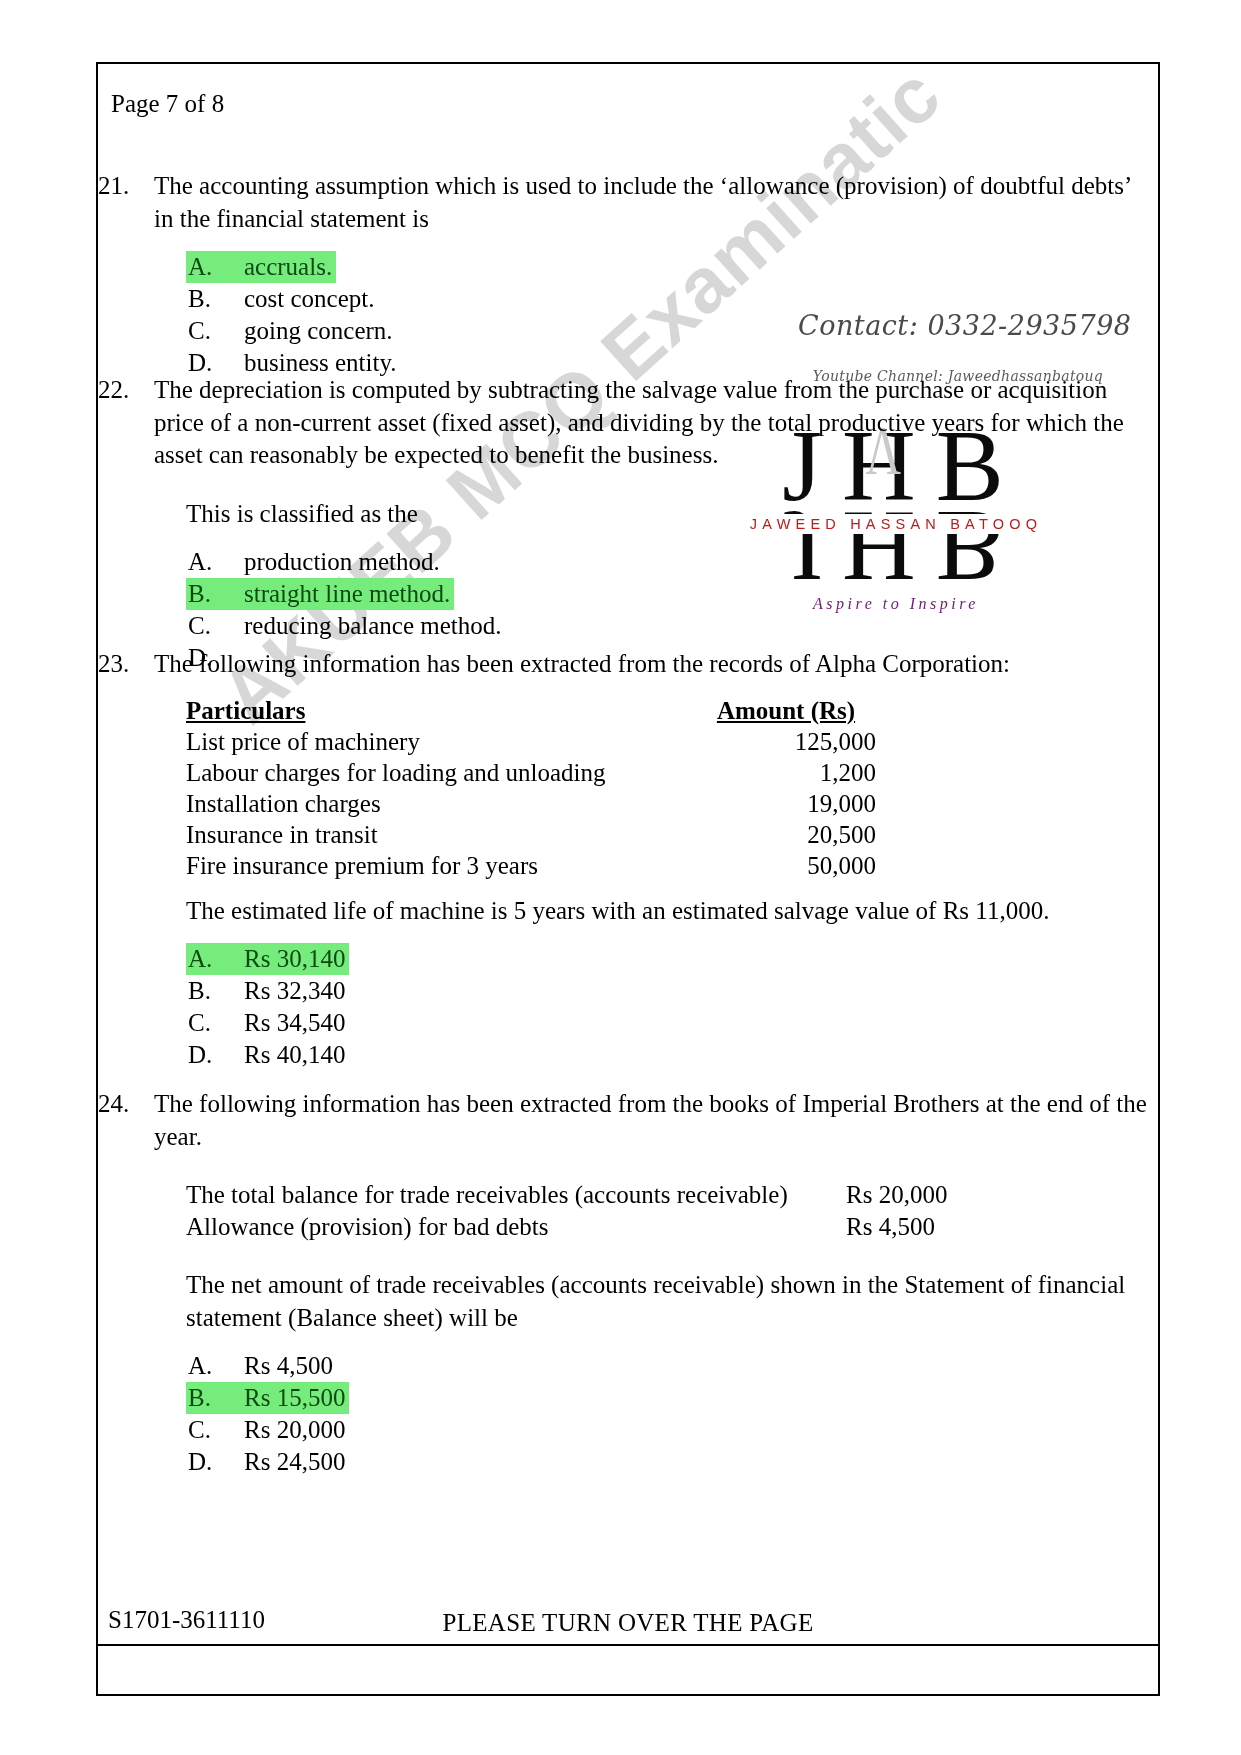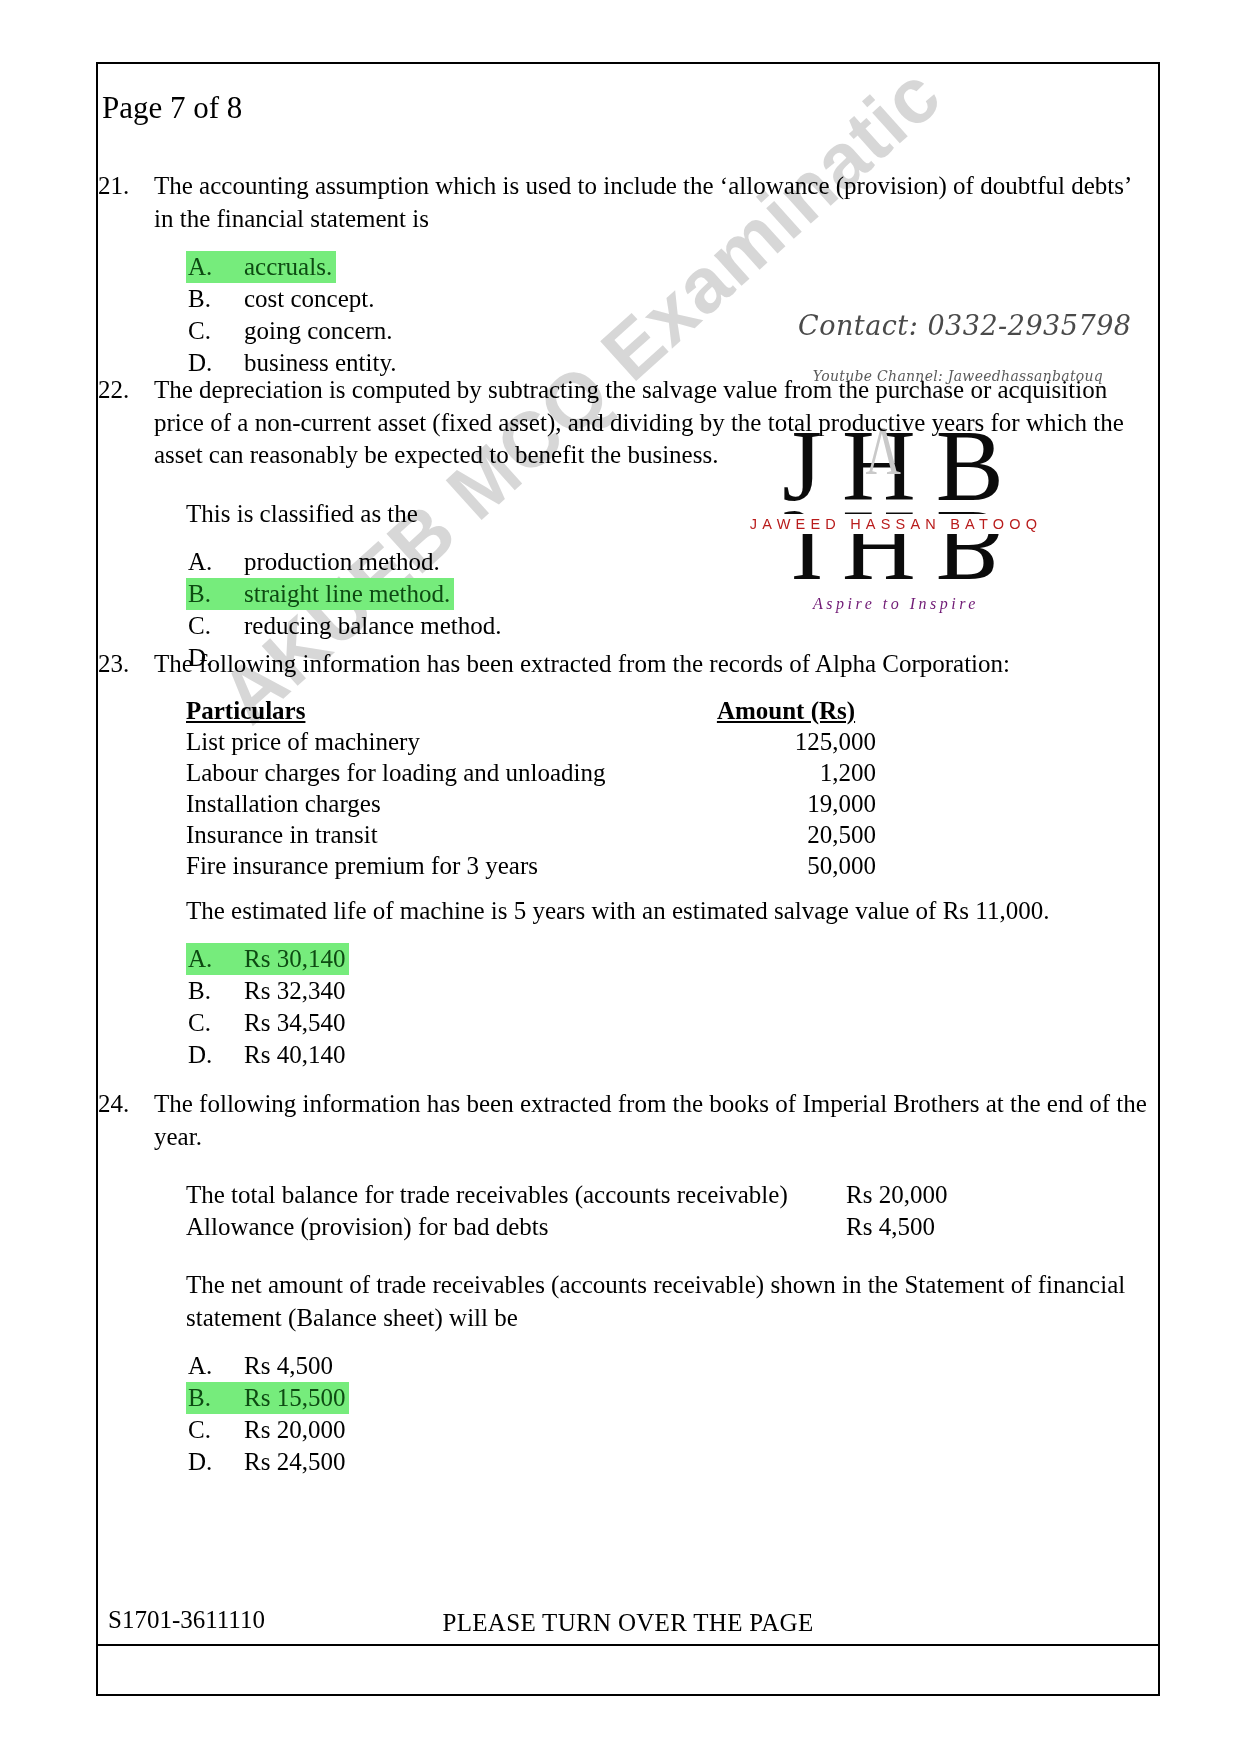--- a/index.html
+++ b/index.html
@@ -137,23 +137,23 @@
   }
 
   
   .content {
     position: relative;
     z-index: 3;
   }
 
   .page-head {
     position: absolute;
-    left: 4px;
+    left: 13px;
     top: 26px;
-    font-size: 31px;
+    font-size: 25px;
   }
 
   .qblock {
     position: absolute;
     left: 0;
     width: 100%;
   }
   .qrow {
     display: flex;
     align-items: flex-start;

